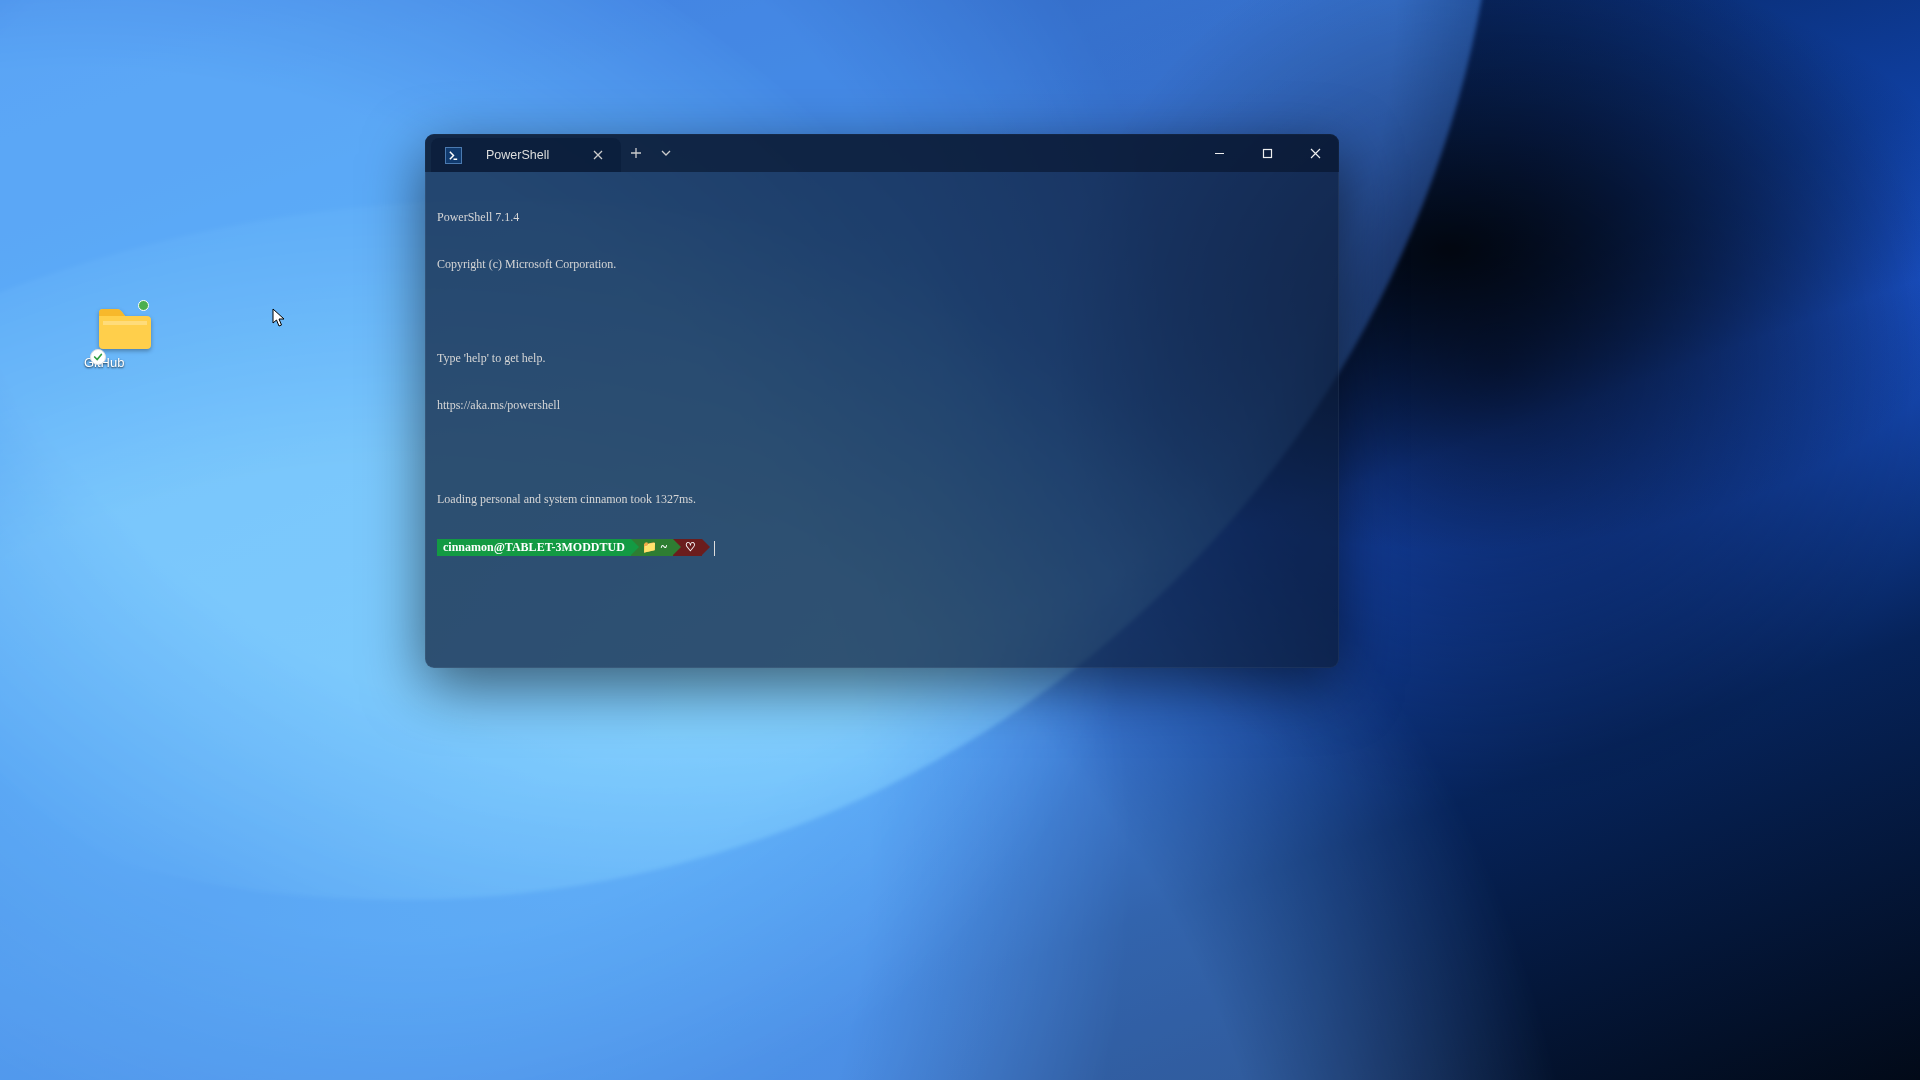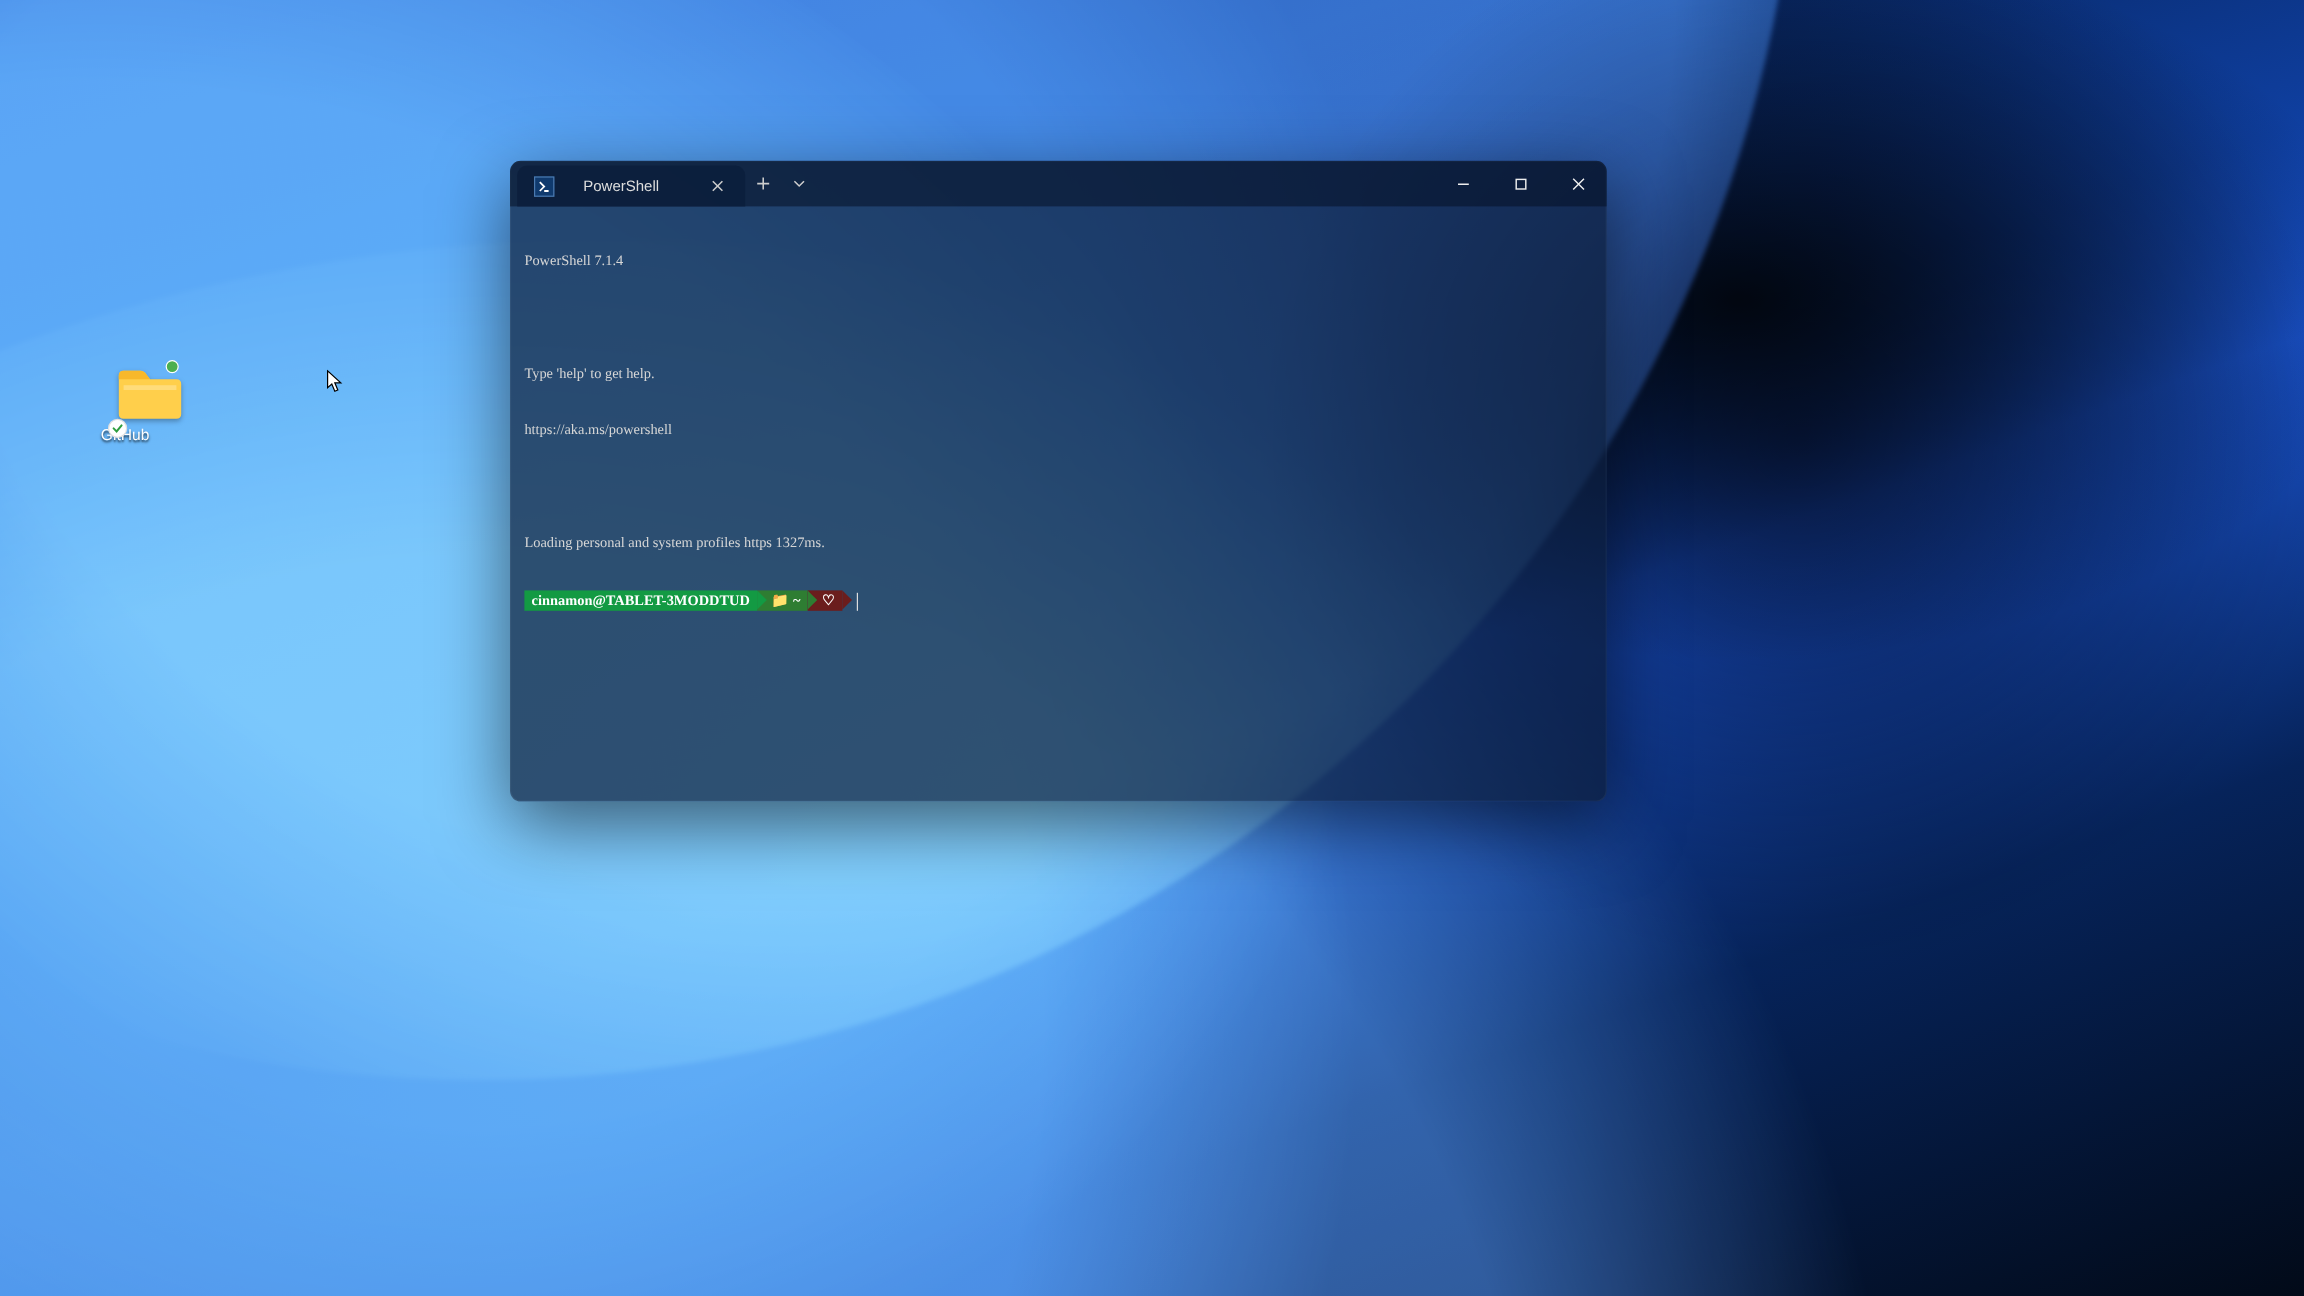--- a/index.html
+++ b/index.html
@@ -220,25 +220,26 @@
     </div>
     <div class="caption-btn close">
       <svg width="11" height="11" viewBox="0 0 11 11">
           <path d="M1 1 L10 10 M10 1 L1 10" stroke="#eee" stroke-width="1.2"></path>
         </svg>
     </div>
   </div>
 
   <div class="term-body">
     <div class="line">PowerShell 7.1.4</div>
+    <div class="line">Copyright (c) Microsoft Corporation.</div>
     <div class="line"></div>
     <div class="line">Type 'help' to get help.</div>
     <div class="line">https://aka.ms/powershell</div>
     <div class="line"></div>
-    <div class="line">Loading personal and system profiles https 1327ms.</div>
+    <div class="line">Loading personal and system cinnamon took 1327ms.</div>
     <div class="prompt-row">
       <span class="seg seg-host">cinnamon@TABLET-3MODDTUD</span>
       <span class="seg seg-path">📁 ~</span>
       <span class="seg seg-heart">♡</span>
       <span class="blink-cursor"></span>
     </div>
   </div>
 </div>
 
 </body></html>

